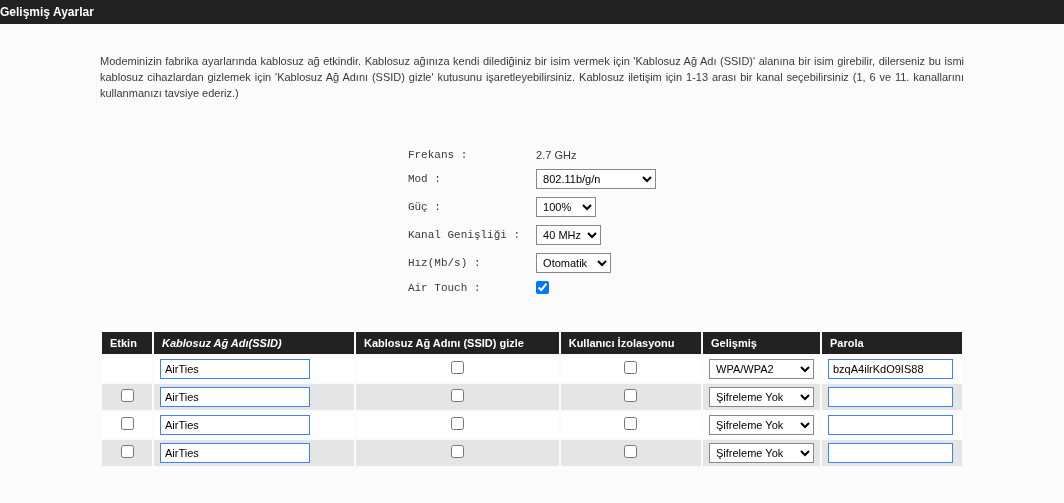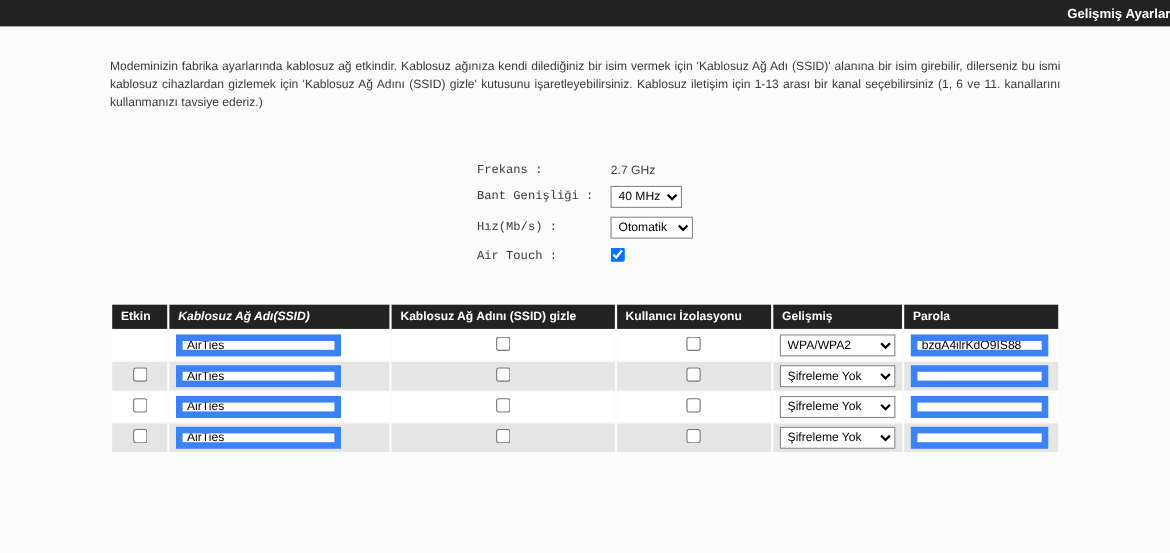--- a/index.html
+++ b/index.html
@@ -9,21 +9,21 @@
     font-family: Tahoma, Arial, sans-serif;
     font-size: 11px;
     background: #fbfbfb;
     color: #3a3a3a;
   }
   .header-bar {
     background: #222;
     color: #fff;
     font-weight: bold;
     font-size: 12px;
-    text-align: right;
+    text-align: left;
     padding: 5px 0;
   }
   .content {
     padding: 30px 100px 20px 100px;
   }
   .desc {
     text-align: justify;
     line-height: 1.45;
     margin-bottom: 43px;
   }
@@ -47,21 +47,21 @@
     font-size: 11px;
     height: 20px;
     border: 1px solid #888;
     background: #fff;
     padding: 0 2px;
   }
   input[type="text"] {
     font-family: Tahoma, Arial, sans-serif;
     font-size: 11px;
     height: 20px;
-    border: 6px solid #3b82f6;
+    border: 1px solid #3b82f6;
     padding: 0 4px;
     background: #fff;
   }
   input[type="checkbox"] {
     margin: 0;
   }
 
   
   table.grid {
     width: 100%;
@@ -109,21 +109,29 @@
   <div class="desc">Modeminizin fabrika ayarlarında kablosuz ağ etkindir. Kablosuz ağınıza kendi dilediğiniz bir isim vermek için 'Kablosuz Ağ Adı (SSID)' alanına bir isim girebilir, dilerseniz bu ismi kablosuz cihazlardan gizlemek için 'Kablosuz Ağ Adını (SSID) gizle' kutusunu işaretleyebilirsiniz. Kablosuz iletişim için 1-13 arası bir kanal seçebilirsiniz (1, 6 ve 11. kanallarını kullanmanızı tavsiye ederiz.)</div>
 
   <div class="settings-block">
     <table class="settings-table">
       <tbody>
           <tr>
         <td class="label">Frekans :</td>
         <td>2.7 GHz</td>
       </tr>
       <tr>
-        <td class="label">Bant Genişliği :</td>
+        <td class="label">Mod :</td>
+        <td><select class="sel-mode"><option>802.11b/g/n</option></select></td>
+      </tr>
+      <tr>
+        <td class="label">Güç :</td>
+        <td><select class="sel-power"><option>100%</option></select></td>
+      </tr>
+      <tr>
+        <td class="label">Kanal Genişliği :</td>
         <td><select class="sel-bw"><option>40 MHz</option></select></td>
       </tr>
       <tr>
         <td class="label">Hız(Mb/s) :</td>
         <td><select class="sel-rate"><option>Otomatik</option></select></td>
       </tr>
       <tr>
         <td class="label">Air Touch :</td>
         <td><input type="checkbox" checked="" style=""></td>
       </tr>

